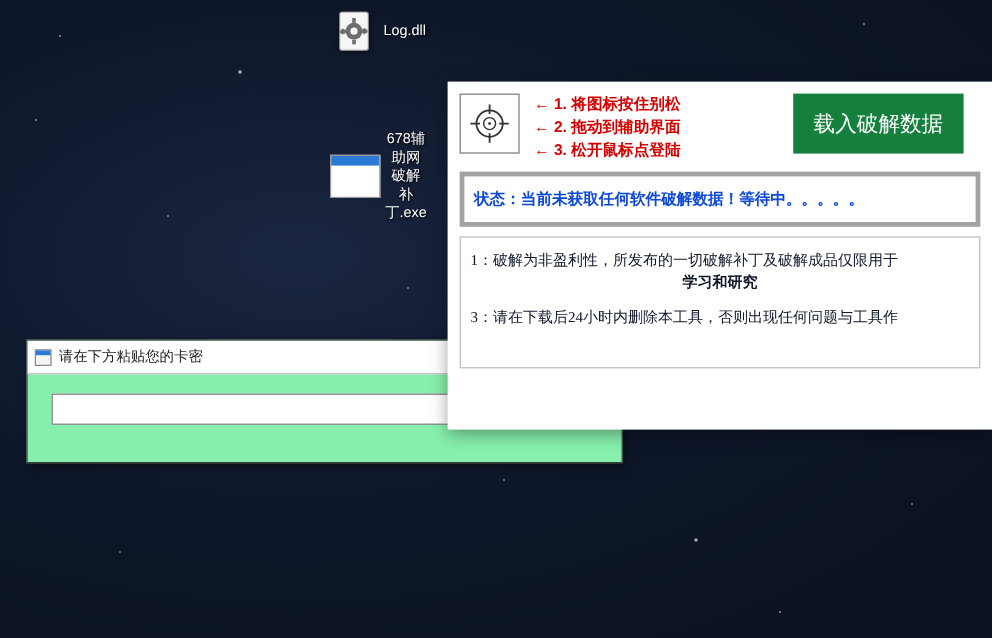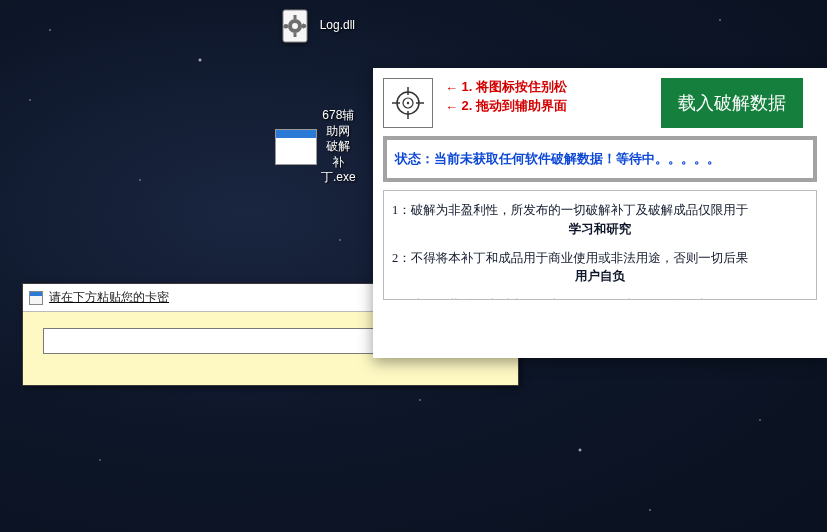--- a/index.html
+++ b/index.html
@@ -54,24 +54,23 @@
 }
 .exe-thumb::before{
   content:""; position:absolute; top:0; left:0; right:0; height:8px;
   background:#2a7ad6;
 }
 
 
 .kami-dialog {
   position:absolute; top:283px; left:22px;
   width: 497px; height: 103px;
-  background:#fef9c3;
+  background:#86efac;
   border:1px solid #3a3a3a;
   box-shadow: 2px 2px 6px rgba(0,0,0,.5);
-  text-decoration: underline;
 }
 .kami-title {
   height:28px; background:#fff; border-bottom:1px solid #bbb;
   display:flex; align-items:center; padding-left:6px; gap:6px;
   font-size:12px; color:#222;
 }
 .kami-title .app-ico{
   width:14px; height:14px; background:#f5f5f5; border:1px solid #888;
   position:relative;
 }
@@ -196,36 +195,33 @@
         <line x1="17" y1="1" x2="17" y2="9" stroke="#333" stroke-width="1.5"></line>
         <line x1="17" y1="25" x2="17" y2="33" stroke="#333" stroke-width="1.5"></line>
         <line x1="1" y1="17" x2="9" y2="17" stroke="#333" stroke-width="1.5"></line>
         <line x1="25" y1="17" x2="33" y2="17" stroke="#333" stroke-width="1.5"></line>
         <circle cx="17" cy="17" r="1.2" fill="#333"></circle>
       </svg>
     </div>
     <div class="instr">
       <div>← 1. 将图标按住别松</div>
       <div>← 2. 拖动到辅助界面</div>
+      <div>← 3. 松开鼠标点登陆</div>
     </div>
     <div class="load-btn">
       <span>载入破解数据</span>
     </div>
   </div>
 
   <div class="status-box">
     <span class="label">状态：</span><span>当前未获取任何软件破解数据！等待中。。。。。</span>
   </div>
 
   <div class="rules-box">
     <div class="rule">
       <span>1：</span><span>破解为非盈利性，所发布的一切破解补丁及破解成品仅限用于</span>
       <span class="center-rest">学习和研究</span>
     </div>
     <div class="rule">
-      <span>2：</span><span>不得将本补丁和成品用于商业使用或非法用途，否则一切后果</span>
-      <span class="center-rest">用户自负</span>
-    </div>
-    <div class="rule">
       <span>3：</span><span>请在下载后24小时内删除本工具，否则出现任何问题与工具作</span>
     </div>
   </div>
 </div>
 
 </body></html>

